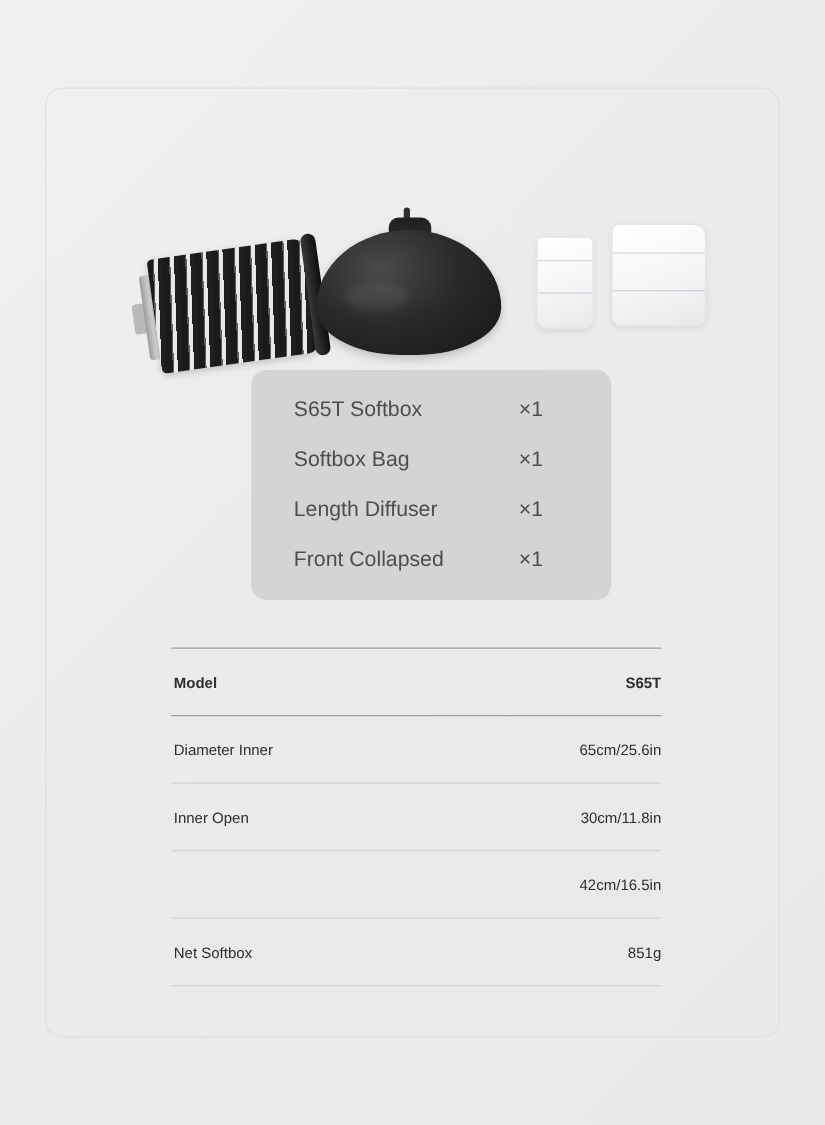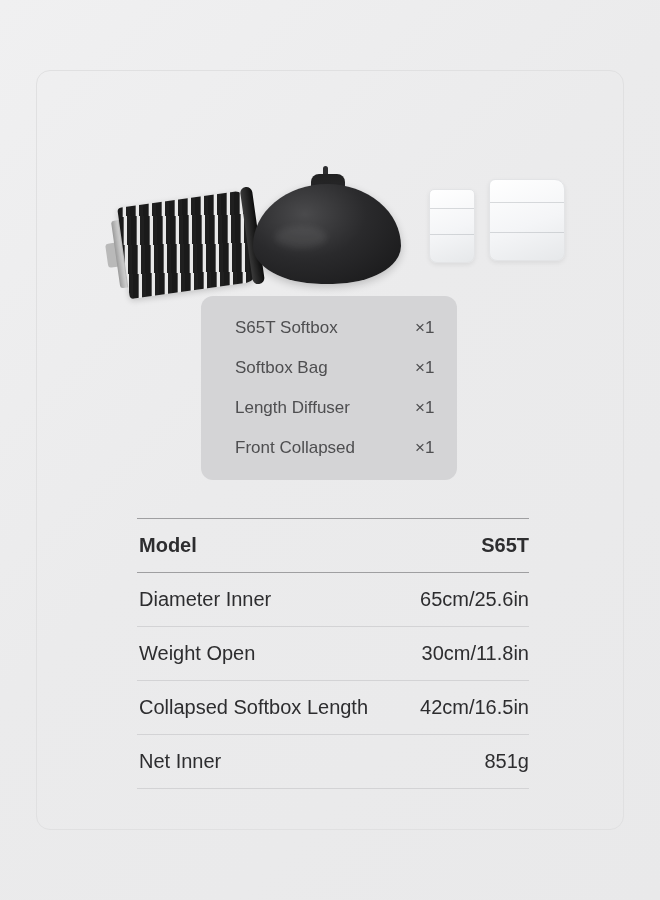--- a/index.html
+++ b/index.html
@@ -168,21 +168,21 @@
     left: 0; right: 0;
     height: 1px;
     background: rgba(150,155,160,0.35);
   }
 
   
   .contents {
     position: absolute;
     left: 164px;
     top: 225px;
-    width: 256px;
+    width: 288px;
     height: 184px;
     background: #d4d4d6;
     border-radius: 12px;
   }
   .contents-list {
     position: absolute;
     left: 34px;
     top: 22px;
     width: 210px;
   }
@@ -206,21 +206,21 @@
     position: absolute;
     left: 100px;
     top: 447px;
     width: 392px;
   }
   .spec-row {
     display: flex;
     align-items: center;
     height: 53px;
     border-bottom: 1px solid #d3d3d5;
-    font-size: 20px;
+    font-size: 12px;
     color: #2d2d2f;
   }
   .spec-row.head {
     border-top: 1px solid #9f9fa1;
     border-bottom: 1px solid #9f9fa1;
     font-weight: bold;
   }
   .spec-row .k {
     width: 254px;
     padding-left: 2px;
@@ -289,27 +289,26 @@
     <div class="spec-table">
       <div class="spec-row head">
         <div class="k">Model</div>
         <div class="v">S65T</div>
       </div>
       <div class="spec-row">
         <div class="k">Diameter Inner</div>
         <div class="v">65cm/25.6in</div>
       </div>
       <div class="spec-row">
-        <div class="k">Weight Open</div>
+        <div class="k">Inner Open</div>
         <div class="v">30cm/11.8in</div>
       </div>
       <div class="spec-row">
-        <div class="k">Collapsed Softbox Length</div>
         <div class="v">42cm/16.5in</div>
       </div>
       <div class="spec-row">
-        <div class="k">Net Inner</div>
+        <div class="k">Net Softbox</div>
         <div class="v">851g</div>
       </div>
     </div>
 
   </div>
 </div>
 
 </body></html>

